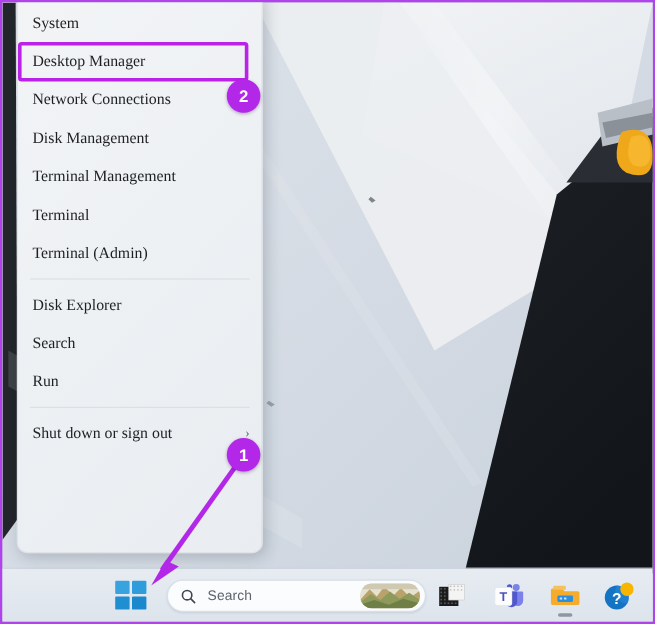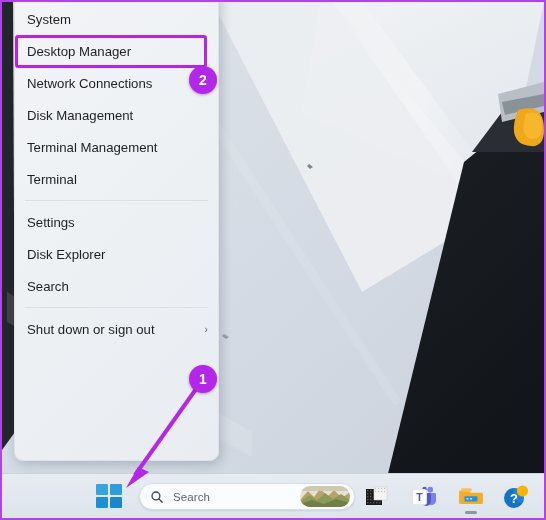--- a/index.html
+++ b/index.html
@@ -69,21 +69,21 @@
     border:1px solid #dfe3e8;
     border-radius:0 0 9px 9px;
     box-shadow:2px 3px 12px rgba(25,35,55,.22);
     box-sizing:border-box;
     overflow:hidden;
   }
   .menu-list{list-style:none;margin:0;padding:8px 0 0 0;}
   .menu-item{
     position:relative;height:32px;display:flex;align-items:center;
     padding:0 10px 0 12px;font-size:13.2px;color:#1d1f22;
-    font-family:Liberation Sans, sans-serif;
+    font-family:Liberation Serif, serif;
     white-space:nowrap;
   }
   .menu-item .chev{margin-left:auto;color:#62676e;font-size:11px;line-height:1;}
   .menu-sep{height:1px;background:#dcdfe3;margin:5px 10px 5px 10px;}
 
   
   #hl-device-manager{
     position:absolute;left:13px;top:33px;width:192px;height:33px;
     border:3px solid #bb22e8;border-radius:3px;
     box-sizing:border-box;pointer-events:none;
@@ -267,29 +267,32 @@
       </li>
       <li class="menu-item">
         <span>Disk Management</span>
       </li>
       <li class="menu-item">
         <span>Terminal Management</span>
       </li>
       <li class="menu-item">
         <span>Terminal</span>
       </li>
+      <li class="menu-item">
+        <span>Terminal (Admin)</span>
+      </li>
       <li class="menu-sep"></li>
       <li class="menu-item">
-        <span>Settings</span>
-      </li>
-      <li class="menu-item">
         <span>Disk Explorer</span>
       </li>
       <li class="menu-item">
         <span>Search</span>
+      </li>
+      <li class="menu-item">
+        <span>Run</span>
       </li>
       <li class="menu-sep"></li>
       <li class="menu-item">
         <span>Shut down or sign out</span>
         <span class="chev">›</span>
       </li>
     </ul>
   </div>
 
   <div id="hl-device-manager"></div>

